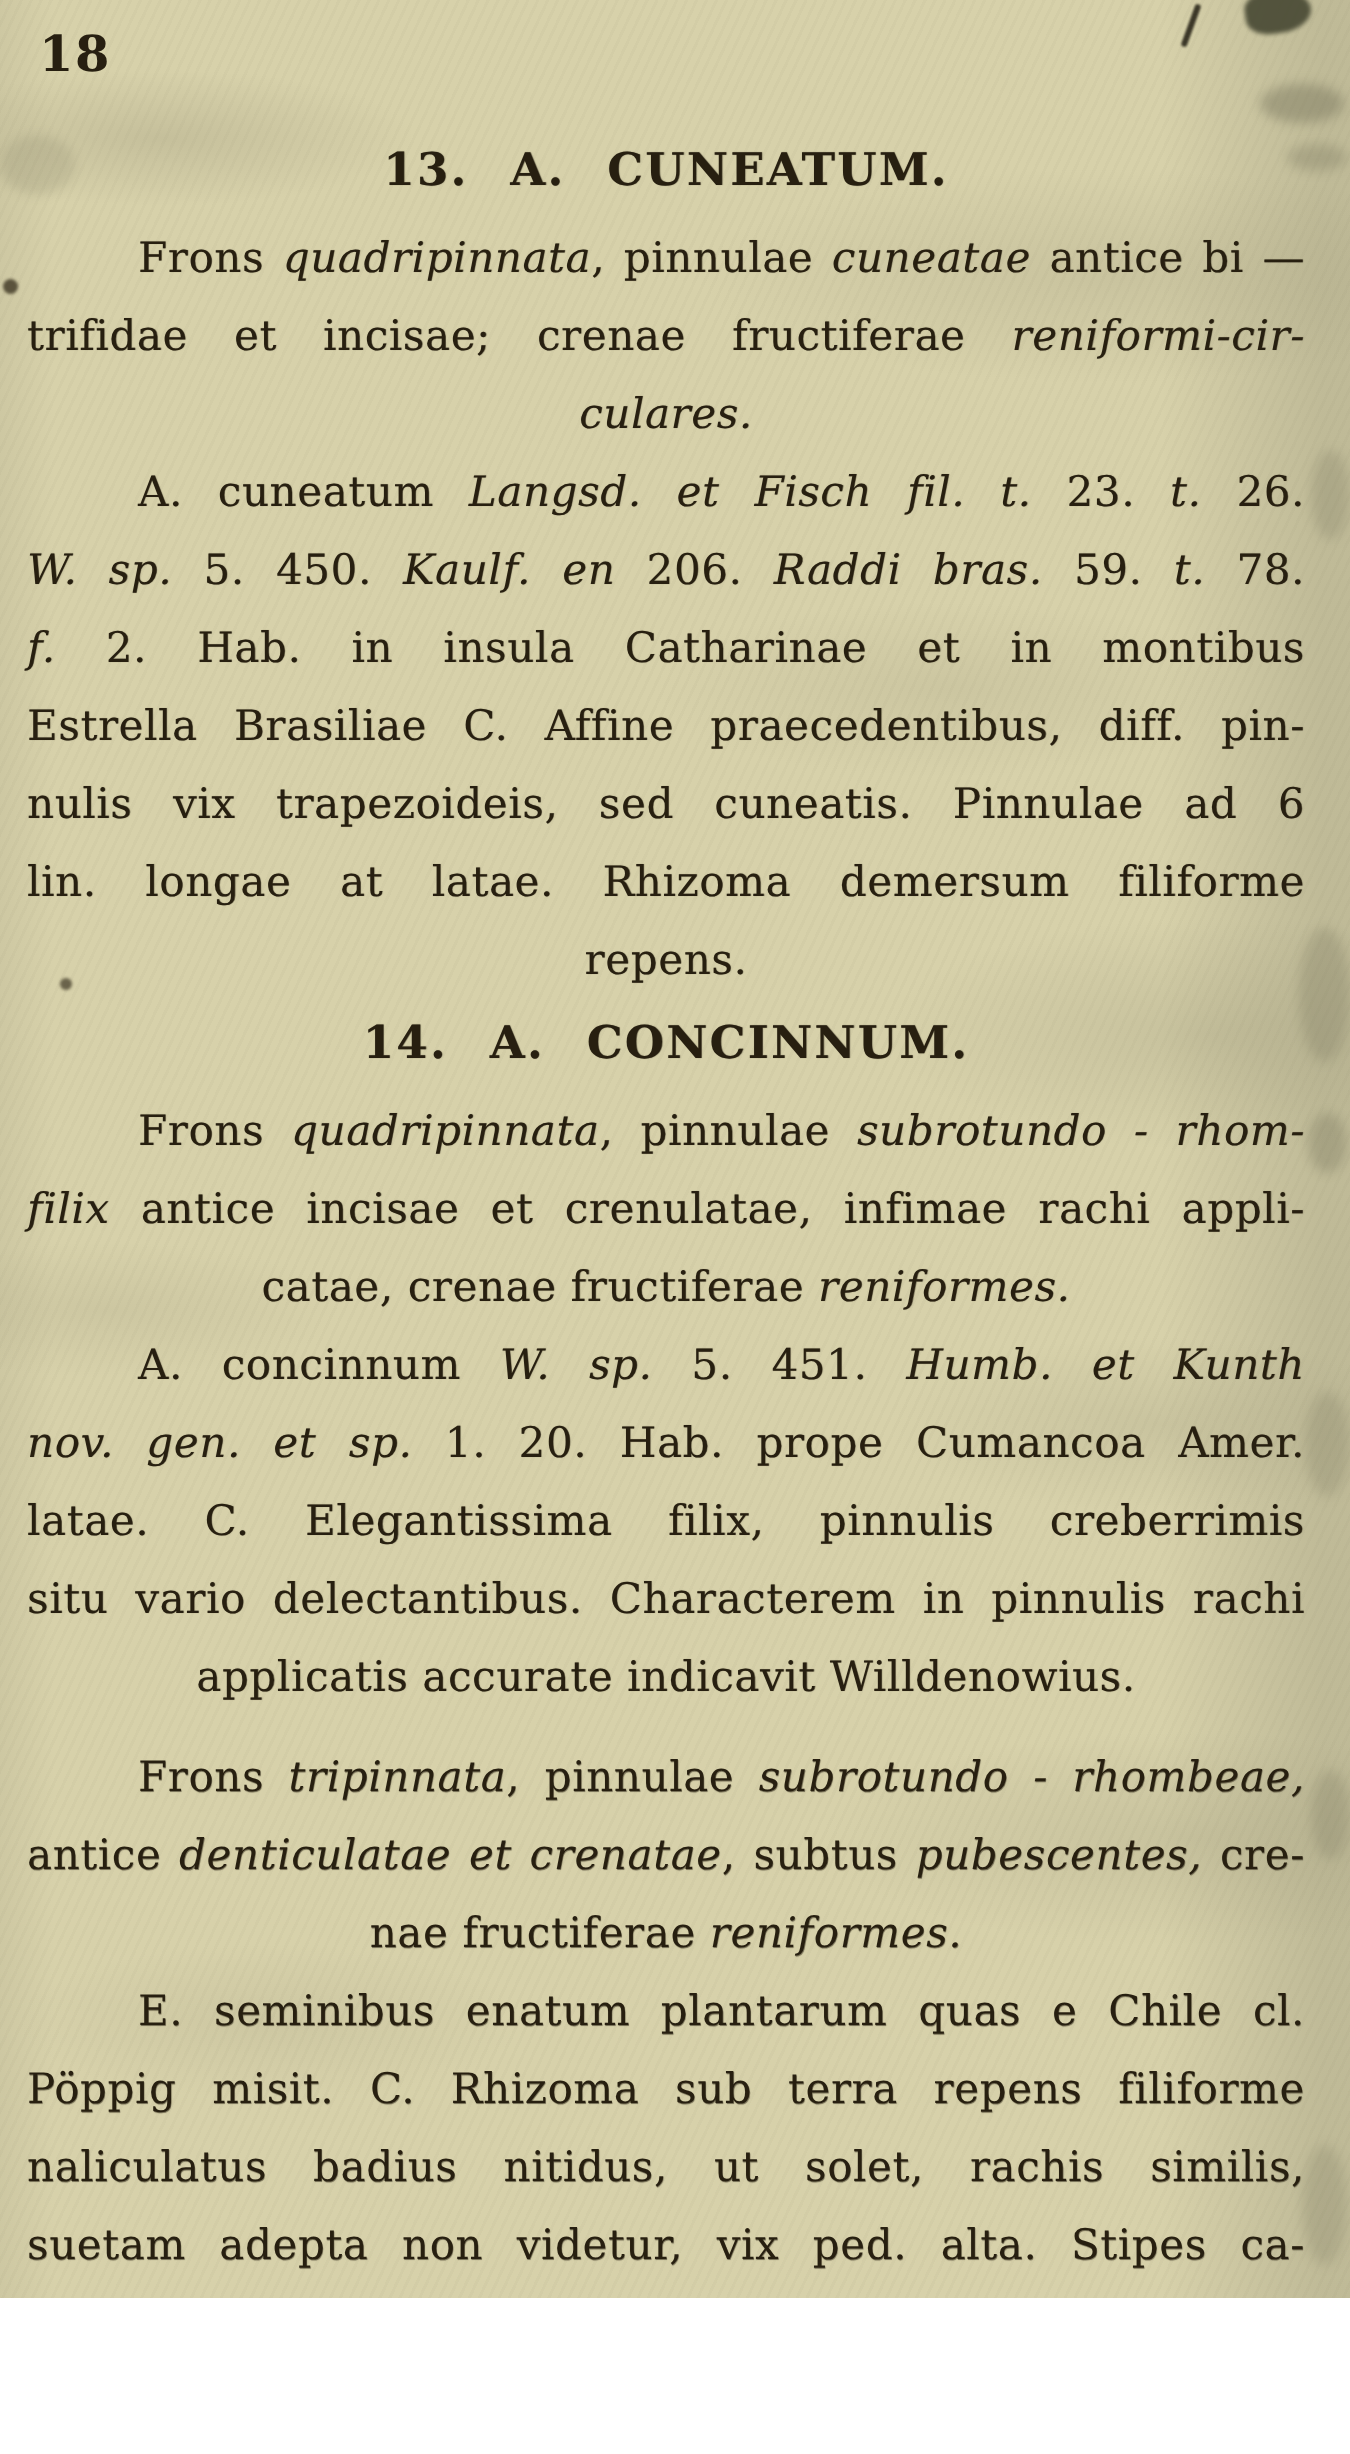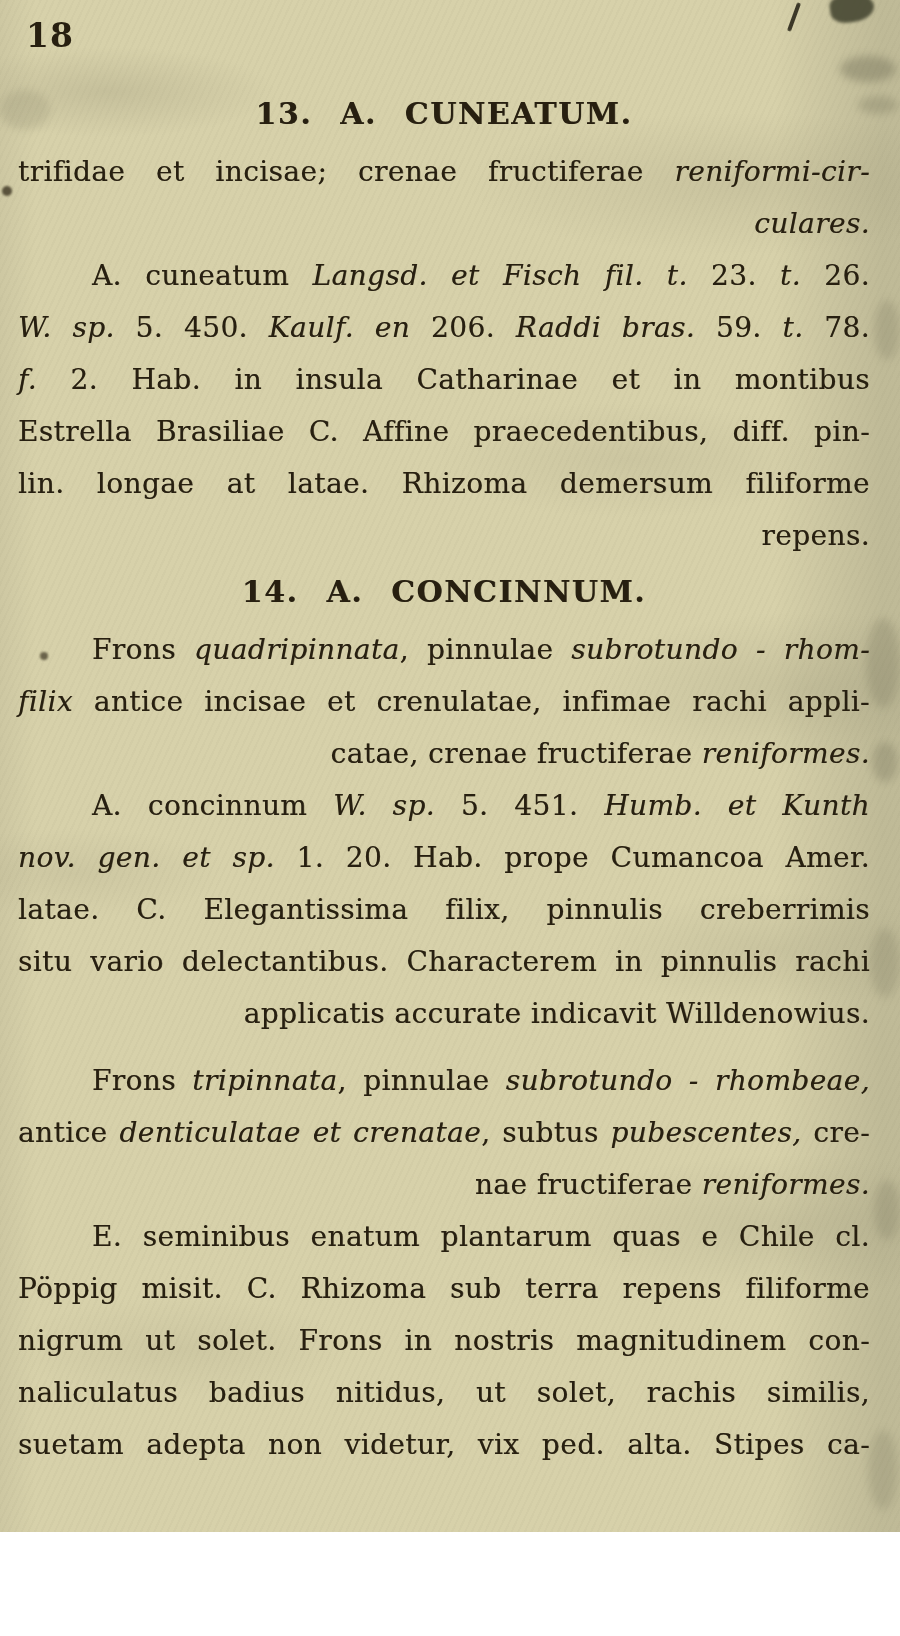--- a/index.html
+++ b/index.html
@@ -27,21 +27,21 @@
   .page-number{position:absolute;left:8px;top:0;font-size:33px;font-weight:bold;letter-spacing:1px;}
   .running-title{text-align:center;font-size:34px;font-weight:bold;letter-spacing:1px;word-spacing:14px;
     text-shadow:0.4px 0.4px 0.6px rgba(39,31,16,.6);}
   .section-heading{text-align:center;font-size:30px;font-weight:bold;letter-spacing:1.5px;word-spacing:16px;
     margin:10px 0 0 0;text-shadow:0.4px 0.4px 0.6px rgba(39,31,16,.6);}
   .section-heading.s0{margin-top:34px;}
   .section-heading.s1{margin-top:12px;}
   .para{margin:0;font-size:28px;line-height:52px;letter-spacing:0.4px;
     text-shadow:0.35px 0.35px 0.5px rgba(39,31,16,.55);}
   .para.first{margin-top:15px;}
-  .line{text-align:right;}
+  .line{text-align:center;}
   .line.j{text-align:justify;text-align-last:justify;}
   .line.indent{padding-left:74px;}
   .it{font-style:italic;}
   
   .artifact{position:absolute;pointer-events:none;}
   .corner-blob{right:26px;top:-6px;width:44px;height:28px;background:#474833;border-radius:40% 60% 55% 45%;
     filter:blur(1.5px);transform:rotate(-8deg);opacity:.9;}
   .slash-mark{right:104px;top:2px;width:4px;height:30px;background:#3c3828;border-radius:2px;
     transform:rotate(20deg);filter:blur(0.6px);}
   .smudge{background:rgba(112,109,86,.42);border-radius:50%;filter:blur(4px);}
@@ -77,28 +77,30 @@
   <div class="artifact smudge sm11"></div>
 
   <div class="text-col">
     <div class="header">
       <span class="page-number">18</span>
     </div>
 
     <div id="text-body">
         <div class="section-heading s0">13. A. CUNEATUM.</div>
         <div class="para first">
+          <div class="line j indent"><span>Frons </span><span class="it">quadripinnata</span><span>, pinnulae </span><span class="it">cuneatae</span><span> antice bi —</span></div>
           <div class="line j"><span>trifidae et incisae; crenae fructiferae </span><span class="it">reniformi-cir-</span></div>
           <div class="line"><span class="it">culares.</span></div>
         </div>
         <div class="para">
           <div class="line j indent"><span>A. cuneatum </span><span class="it">Langsd. et Fisch fil. t.</span><span> 23. </span><span class="it">t.</span><span> 26.</span></div>
           <div class="line j"><span class="it">W. sp.</span><span> 5. 450. </span><span class="it">Kaulf. en</span><span> 206. </span><span class="it">Raddi bras.</span><span> 59. </span><span class="it">t.</span><span> 78.</span></div>
           <div class="line j"><span class="it">f.</span><span> 2. Hab. in insula Catharinae et in montibus</span></div>
           <div class="line j"><span>Estrella Brasiliae C. Affine praecedentibus, diff. pin-</span></div>
+          <div class="line j"><span>nulis vix trapezoideis, sed cuneatis. Pinnulae ad 6</span></div>
           <div class="line j"><span>lin. longae at latae. Rhizoma demersum filiforme</span></div>
           <div class="line"><span>repens.</span></div>
         </div>
         <div class="section-heading s1">14. A. CONCINNUM.</div>
         <div class="para first">
           <div class="line j indent"><span>Frons </span><span class="it">quadripinnata</span><span>, pinnulae </span><span class="it">subrotundo - rhom-</span></div>
           <div class="line j"><span class="it">filix</span><span> antice incisae et crenulatae, infimae rachi appli-</span></div>
           <div class="line"><span>catae, crenae fructiferae </span><span class="it">reniformes.</span></div>
         </div>
         <div class="para">
@@ -109,20 +111,19 @@
           <div class="line"><span>applicatis accurate indicavit Willdenowius.</span></div>
         </div>
         <div class="para first">
           <div class="line j indent"><span>Frons </span><span class="it">tripinnata</span><span>, pinnulae </span><span class="it">subrotundo - rhombeae,</span></div>
           <div class="line j"><span>antice </span><span class="it">denticulatae et crenatae</span><span>, subtus </span><span class="it">pubescentes,</span><span> cre-</span></div>
           <div class="line"><span>nae fructiferae </span><span class="it">reniformes.</span></div>
         </div>
         <div class="para">
           <div class="line j indent"><span>E. seminibus enatum plantarum quas e Chile cl.</span></div>
           <div class="line j"><span>Pöppig misit. C. Rhizoma sub terra repens filiforme</span></div>
-          <div class="line j"><span>nigrum ut solet. Frons in nostris magnitudinem con-</span></div>
           <div class="line j"><span>naliculatus badius nitidus, ut solet, rachis similis,</span></div>
           <div class="line j"><span>suetam adepta non videtur, vix ped. alta. Stipes ca-</span></div>
         </div>
       </div>
   </div>
 
 </div>
 
 </body></html>

